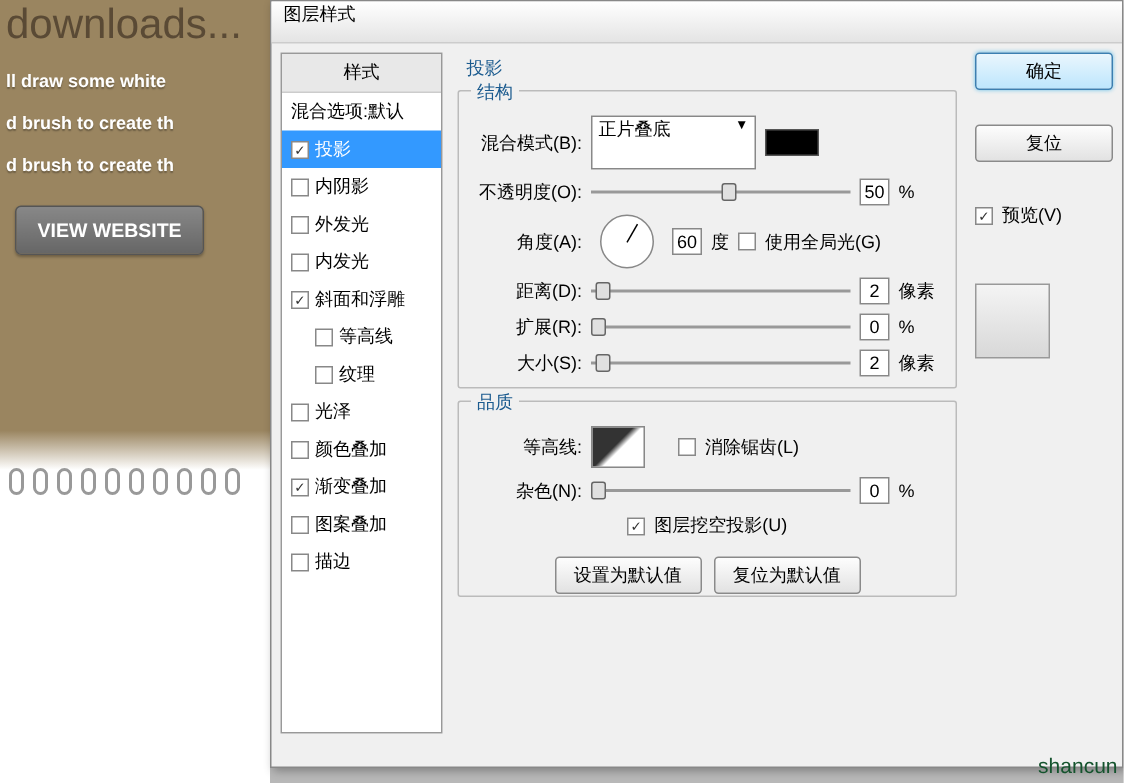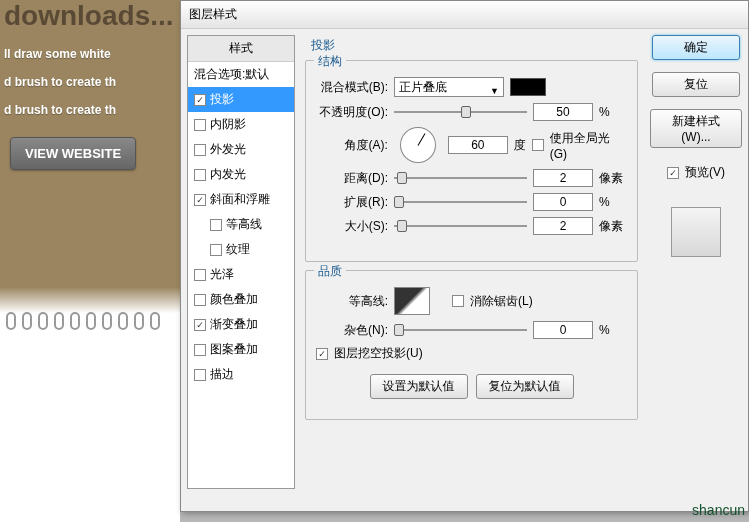--- a/index.html
+++ b/index.html
@@ -1,51 +1,51 @@
 <!DOCTYPE html>
 <html><head>
 <meta charset="utf-8">
 <style>
 *{box-sizing:border-box;margin:0;padding:0;font-family:"Microsoft YaHei",SimSun,Arial,sans-serif;font-size:12px}
 body{background:#b8b8b8;width:749px;height:522px;overflow:hidden;position:relative}
 .bg-mockup{position:absolute;left:0;top:0;width:180px;height:522px;background:linear-gradient(to bottom,#9a8560 0%,#9a8560 55%,#fff 60%,#fff 100%)}
 .bg-text{color:#fff;font-size:15px;font-weight:bold;padding:8px 4px;line-height:28px;text-shadow:0 1px 1px rgba(0,0,0,0.3)}
-.bg-title{color:#5a4a35;font-size:28px;font-weight:bold;padding:0 4px}
+.bg-title{color:#5a4a35;font-size:28px;font-weight:normal;padding:0 4px}
 .view-btn{background:linear-gradient(#888,#666);color:#fff;border:1px solid #555;border-radius:4px;padding:8px 14px;font-weight:bold;font-size:13px;margin:5px 10px;display:inline-block;box-shadow:0 1px 2px rgba(0,0,0,0.3)}
 .rings{position:absolute;bottom:190px;left:0;width:180px;height:20px;display:flex;gap:6px;padding:0 6px}
 .ring{width:10px;height:18px;border:2px solid #999;border-radius:5px;background:#fff}
 .dialog{position:absolute;left:180px;top:0;width:569px;height:512px;background:#f0f0f0;border:1px solid #888;box-shadow:2px 2px 6px rgba(0,0,0,0.3)}
-.titlebar{height:28px;background:linear-gradient(#fff,#e4e4e4);border-bottom:1px solid #ccc;display:flex;align-items:center;padding:0 8px}
+.titlebar{height:28px;background:linear-gradient(#fff,#e4e4e4);border-bottom:1px solid #ccc;display:flex;padding:0 8px}
 .dlg-body{display:flex;height:484px}
 .styles-pane{width:108px;border:1px solid #999;margin:6px 0 24px 6px;background:#fff;display:flex;flex-direction:column}
 .styles-hdr{background:#e8e8e8;border-bottom:1px solid #ccc;padding:4px 6px;text-align:center}
 .style-item{padding:4px 6px;display:flex;align-items:center;gap:4px;cursor:default}
 .style-item.sel{background:#3399ff;color:#fff}
 .style-item.indent{padding-left:22px}
 .cb{width:12px;height:12px;border:1px solid #888;background:#fff;display:inline-flex;align-items:center;justify-content:center;font-size:9px;color:#333}
 .cb.on::before{content:"✓"}
 .main-pane{flex:1;padding:6px 6px 6px 10px;position:relative}
-.fieldset{border:1px solid #bbb;border-radius:2px;padding:10px 10px 20px;margin-bottom:8px;position:relative}
+.fieldset{border:1px solid #bbb;border-radius:2px;padding:10px 10px 1px;margin-bottom:8px;position:relative}
 .legend{position:absolute;top:-8px;left:8px;background:#f0f0f0;padding:0 4px;color:#1a5a8e}
 .row{display:flex;align-items:center;margin:6px 0;gap:6px}
 .lbl{width:72px;text-align:right}
-.combo{border:1px solid #888;background:#fff;height:20px;width:110px;display:flex;align-items:flex-end;padding:0 4px;justify-content:space-between}
+.combo{border:1px solid #888;background:#fff;height:36px;width:110px;display:flex;align-items:flex-start;padding:0 4px;justify-content:space-between}
 .combo .arr{font-size:9px}
 .swatch{width:36px;height:18px;border:1px solid #555;background:#000}
 .slider{flex:1;height:16px;position:relative;min-width:110px}
 .track{position:absolute;left:0;right:0;top:7px;height:2px;background:#999}
 .thumb{position:absolute;top:2px;width:10px;height:12px;background:#e0e0e0;border:1px solid #666;border-radius:2px}
-.num{width:60px;height:18px;border:1px solid #888;background:#fff;text-align:center;line-height:16px}
+.num{width:20px;height:18px;border:1px solid #888;background:#fff;text-align:center;line-height:16px}
 .unit{width:28px}
 .angle{width:36px;height:36px;border:1px solid #888;border-radius:50%;background:#fff;position:relative;margin:0 6px}
 .angle-hand{position:absolute;left:50%;top:50%;width:14px;height:1px;background:#000;transform-origin:left center;transform:rotate(-60deg)}
 .contour{width:36px;height:28px;border:1px solid #888;background:linear-gradient(135deg,#333 0%,#333 45%,#fff 55%,#fff 100%)}
 .btn{background:linear-gradient(#fdfdfd,#e2e2e2);border:1px solid #8a8a8a;border-radius:3px;padding:3px 12px;min-width:88px;text-align:center;cursor:default}
 .btn.primary{border:1px solid #3c7fb1;box-shadow:0 0 3px #69c1e8;background:linear-gradient(#eaf6fd,#bde6fd)}
-.right-pane{width:104px;padding:6px;display:flex;flex-direction:column;gap:12px;align-items:center}
+.right-pane{width:104px;padding:6px;display:flex;flex-direction:column;gap:23px;}
 .preview-box{width:50px;height:50px;background:linear-gradient(#f4f4f4,#d8d8d8);border:1px solid #999;margin-top:8px}
 .defaults-row{display:flex;gap:8px;justify-content:center;margin-top:12px}
 .watermark{position:absolute;right:4px;top:6px;font-size:10px;color:#888}
 .watermark2{position:absolute;right:4px;bottom:4px;font-size:14px;color:#14532d;font-weight:normal}
 </style>
 </head>
 <body>
 
 <div class="bg-mockup">
   <div class="bg-title">downloads...</div>
@@ -200,35 +200,34 @@
         </div>
         <div class="row">
           <span class="lbl">杂色(N):</span>
           <div class="slider">
               <div class="track"></div>
               <div class="thumb" style="left:0"></div>
             </div>
           <div class="num">0</div>
           <span class="unit">%</span>
         </div>
-        <div class="row" style="justify-content:flex-start">
+        <div class="row" style="justify-content:center">
           <span class="cb on"></span>
           <span>图层挖空投影(U)</span>
         </div>
         <div class="defaults-row">
           <div class="btn">设置为默认值</div>
           <div class="btn">复位为默认值</div>
         </div>
       </div>
     </div>
 
     <div class="right-pane">
       <div class="btn primary">确定</div>
       <div class="btn">复位</div>
-      <div class="btn">新建样式(W)...</div>
       <div class="row" style="margin-top:4px">
         <span class="cb on"></span>
         <span>预览(V)</span>
       </div>
       <div class="preview-box"></div>
     </div>
   </div>
 </div>
 
 <div class="watermark2">shancun</div>

